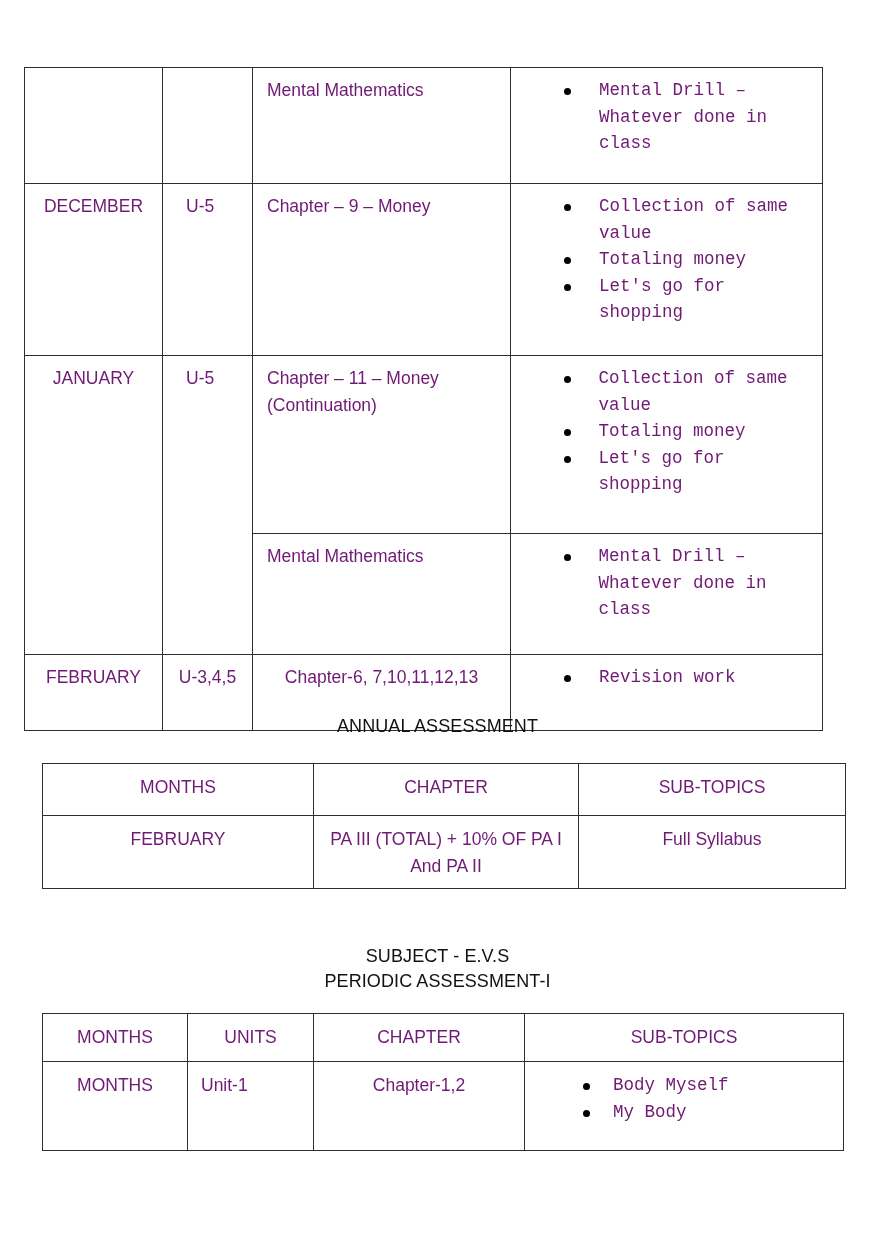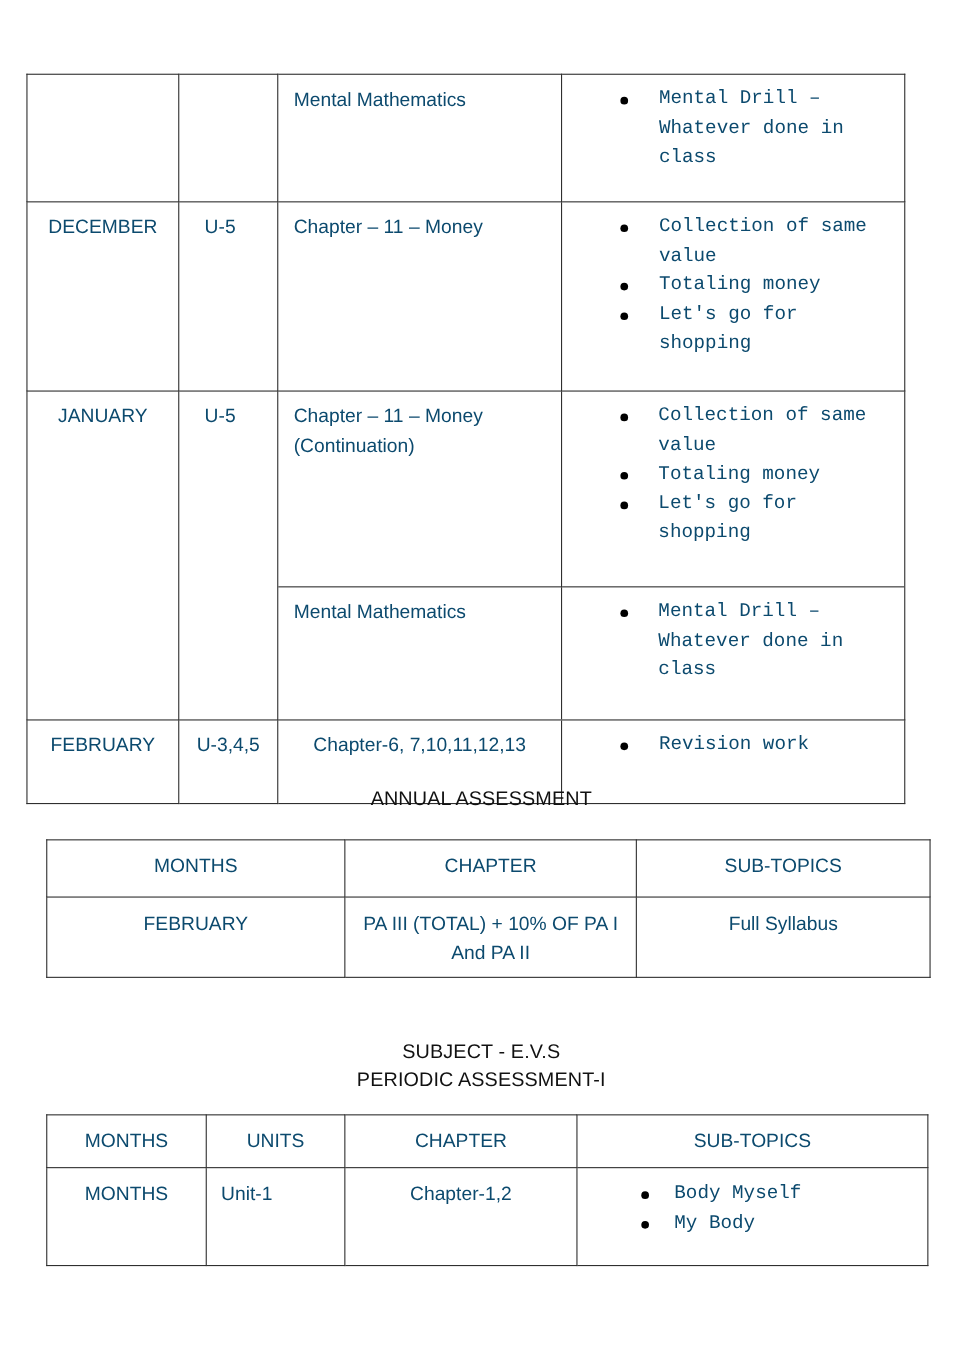--- a/index.html
+++ b/index.html
@@ -23,21 +23,21 @@
     table-layout: fixed;
   }
   .doc-table td,
   .doc-table th {
     border: 1px solid #2f2f2f;
     vertical-align: top;
     padding: 0;
     font-weight: normal;
     font-size: 17.5px;
     line-height: 1.52;
-    color: #0c4a6e;
+    color: #701a75;
   }
 
   
   #table-syllabus {
     left: 24px;
     top: 67px;
     width: 798px;
   }
   #table-syllabus .c-month  { width: 138px; }
   #table-syllabus .c-unit   { width: 90px;  }
@@ -182,21 +182,21 @@
       <td class="sub-cell">
         <ul class="bullets">
           <li>Mental Drill – Whatever done in class</li>
         </ul>
       </td>
     </tr>
 
     <tr style="height:172px;">
       <td class="month-cell">DECEMBER</td>
       <td class="unit-cell">U-5</td>
-      <td class="chap-cell">Chapter – 11 – Money</td>
+      <td class="chap-cell">Chapter – 9 – Money</td>
       <td class="sub-cell">
         <ul class="bullets">
           <li>Collection of same value</li>
           <li>Totaling money</li>
           <li>Let's go for shopping</li>
         </ul>
       </td>
     </tr>
 
     <tr style="height:281px;">

